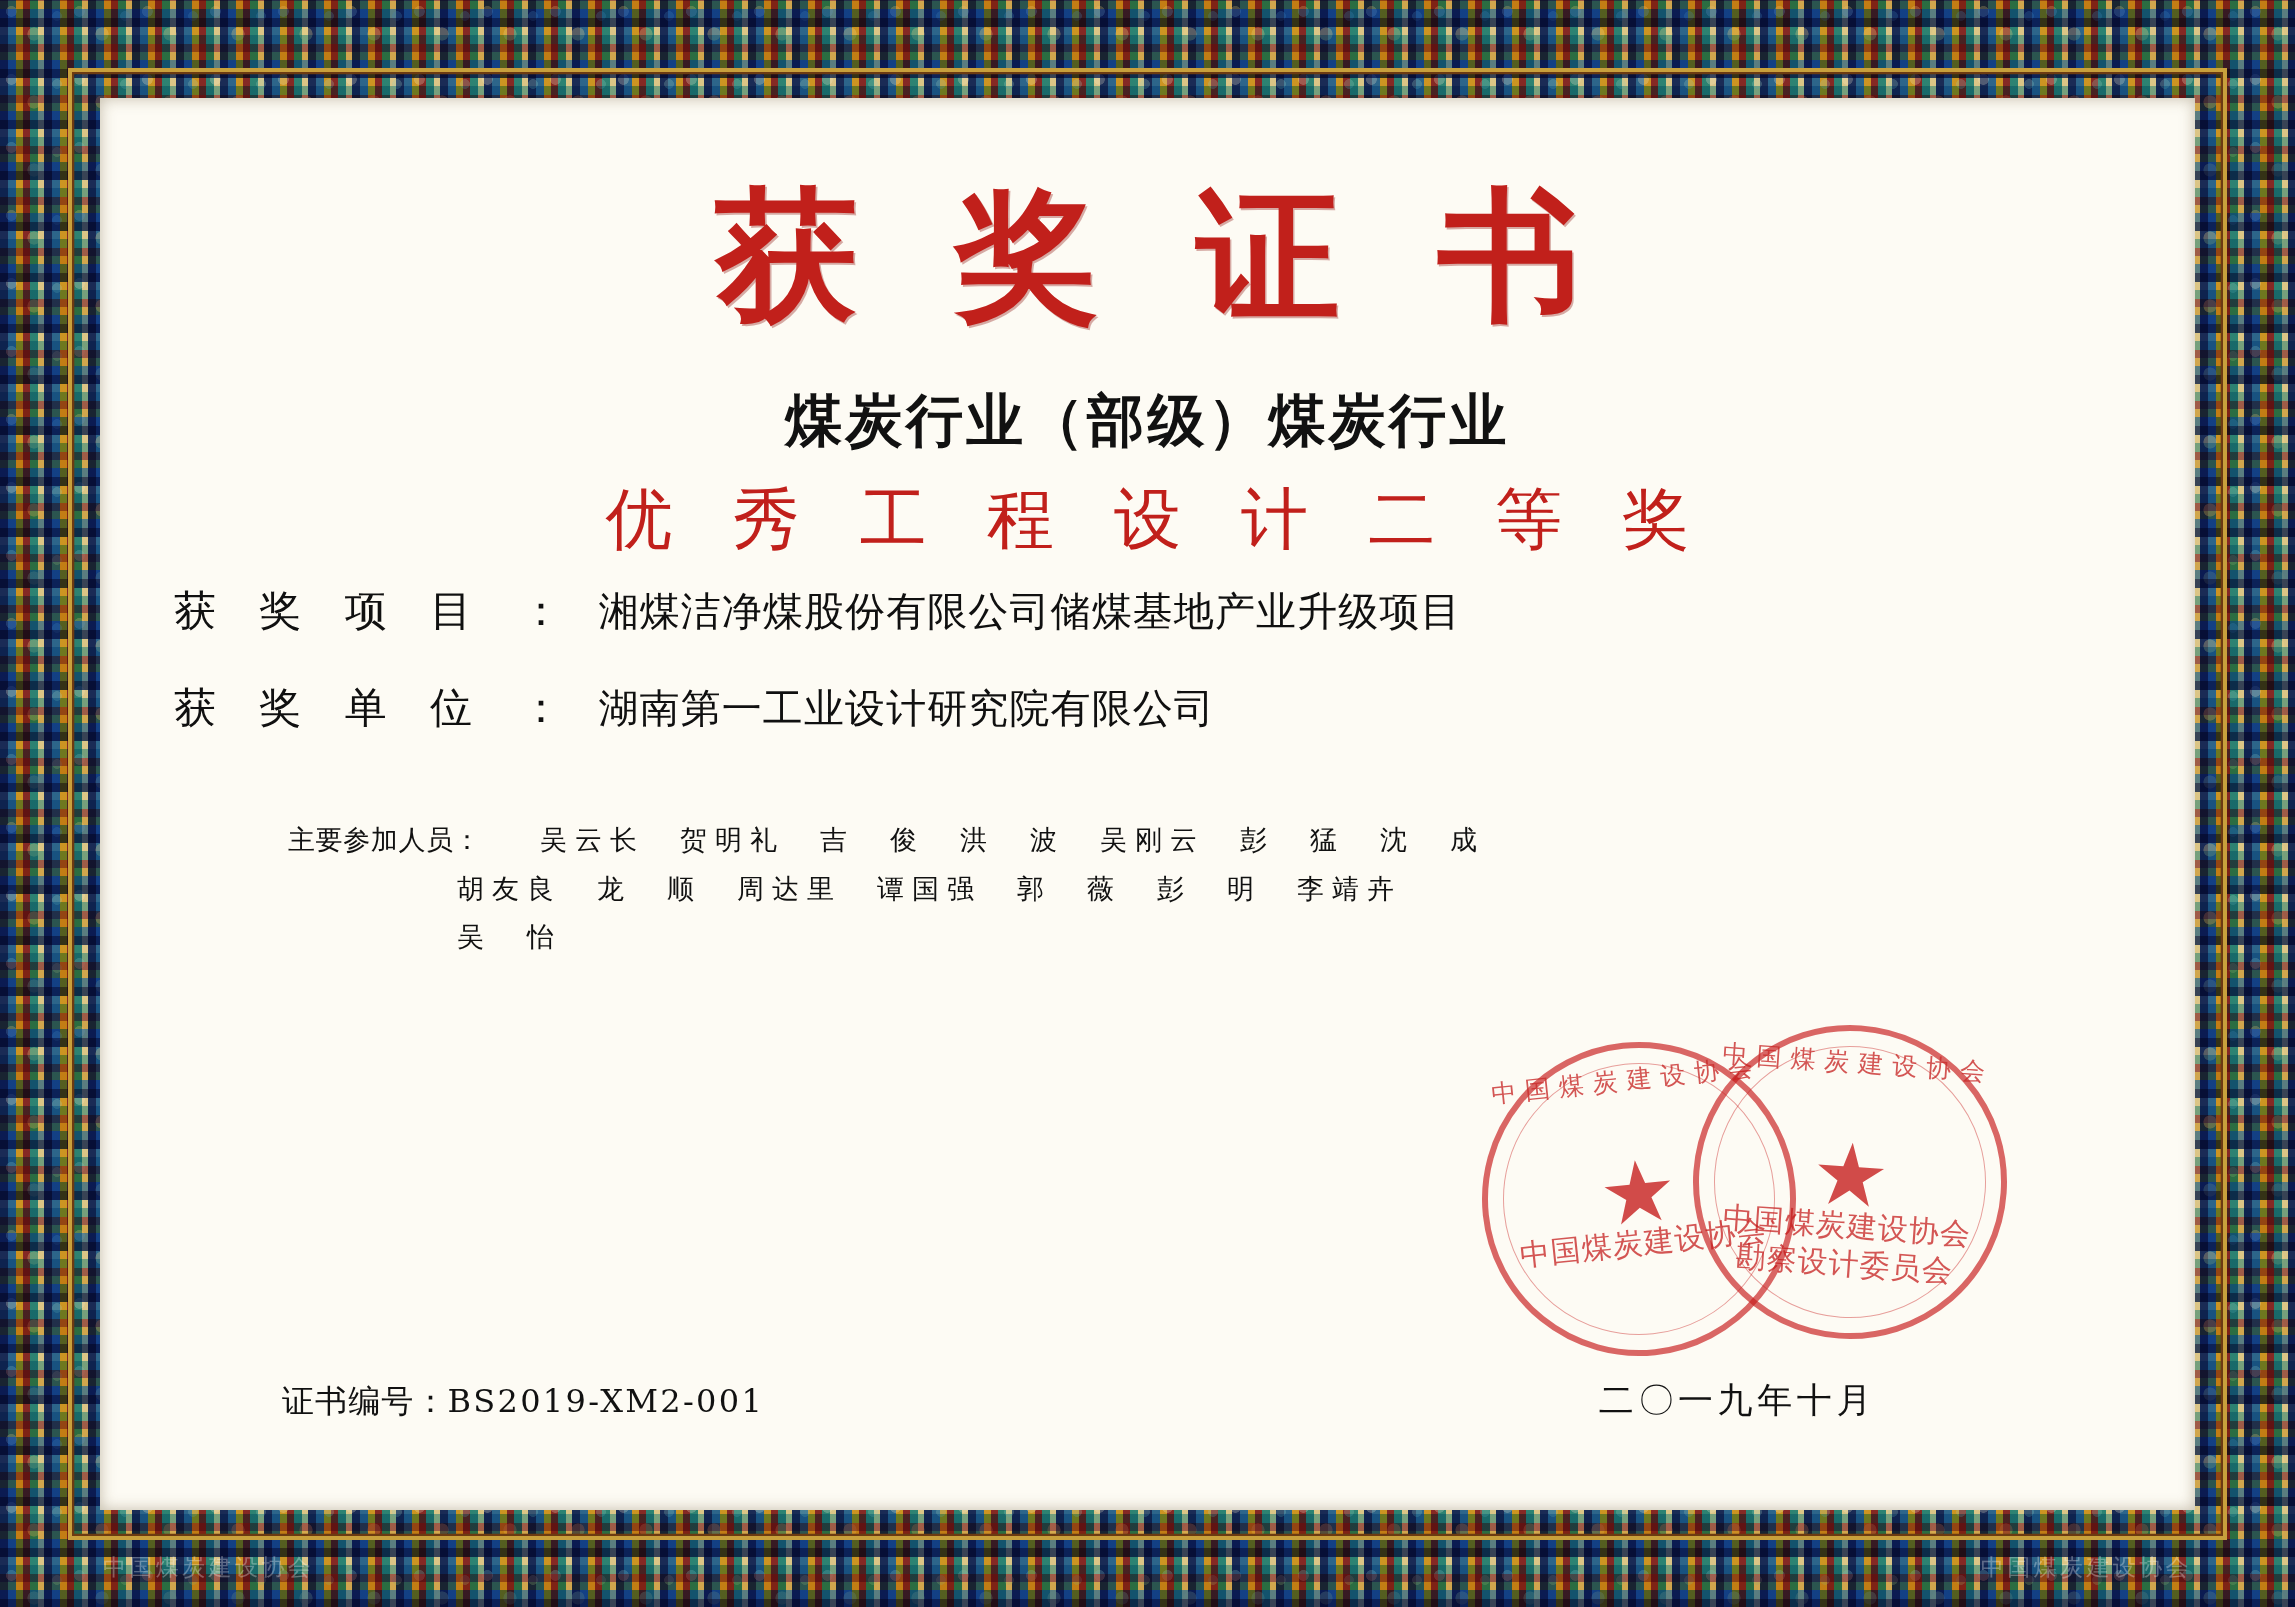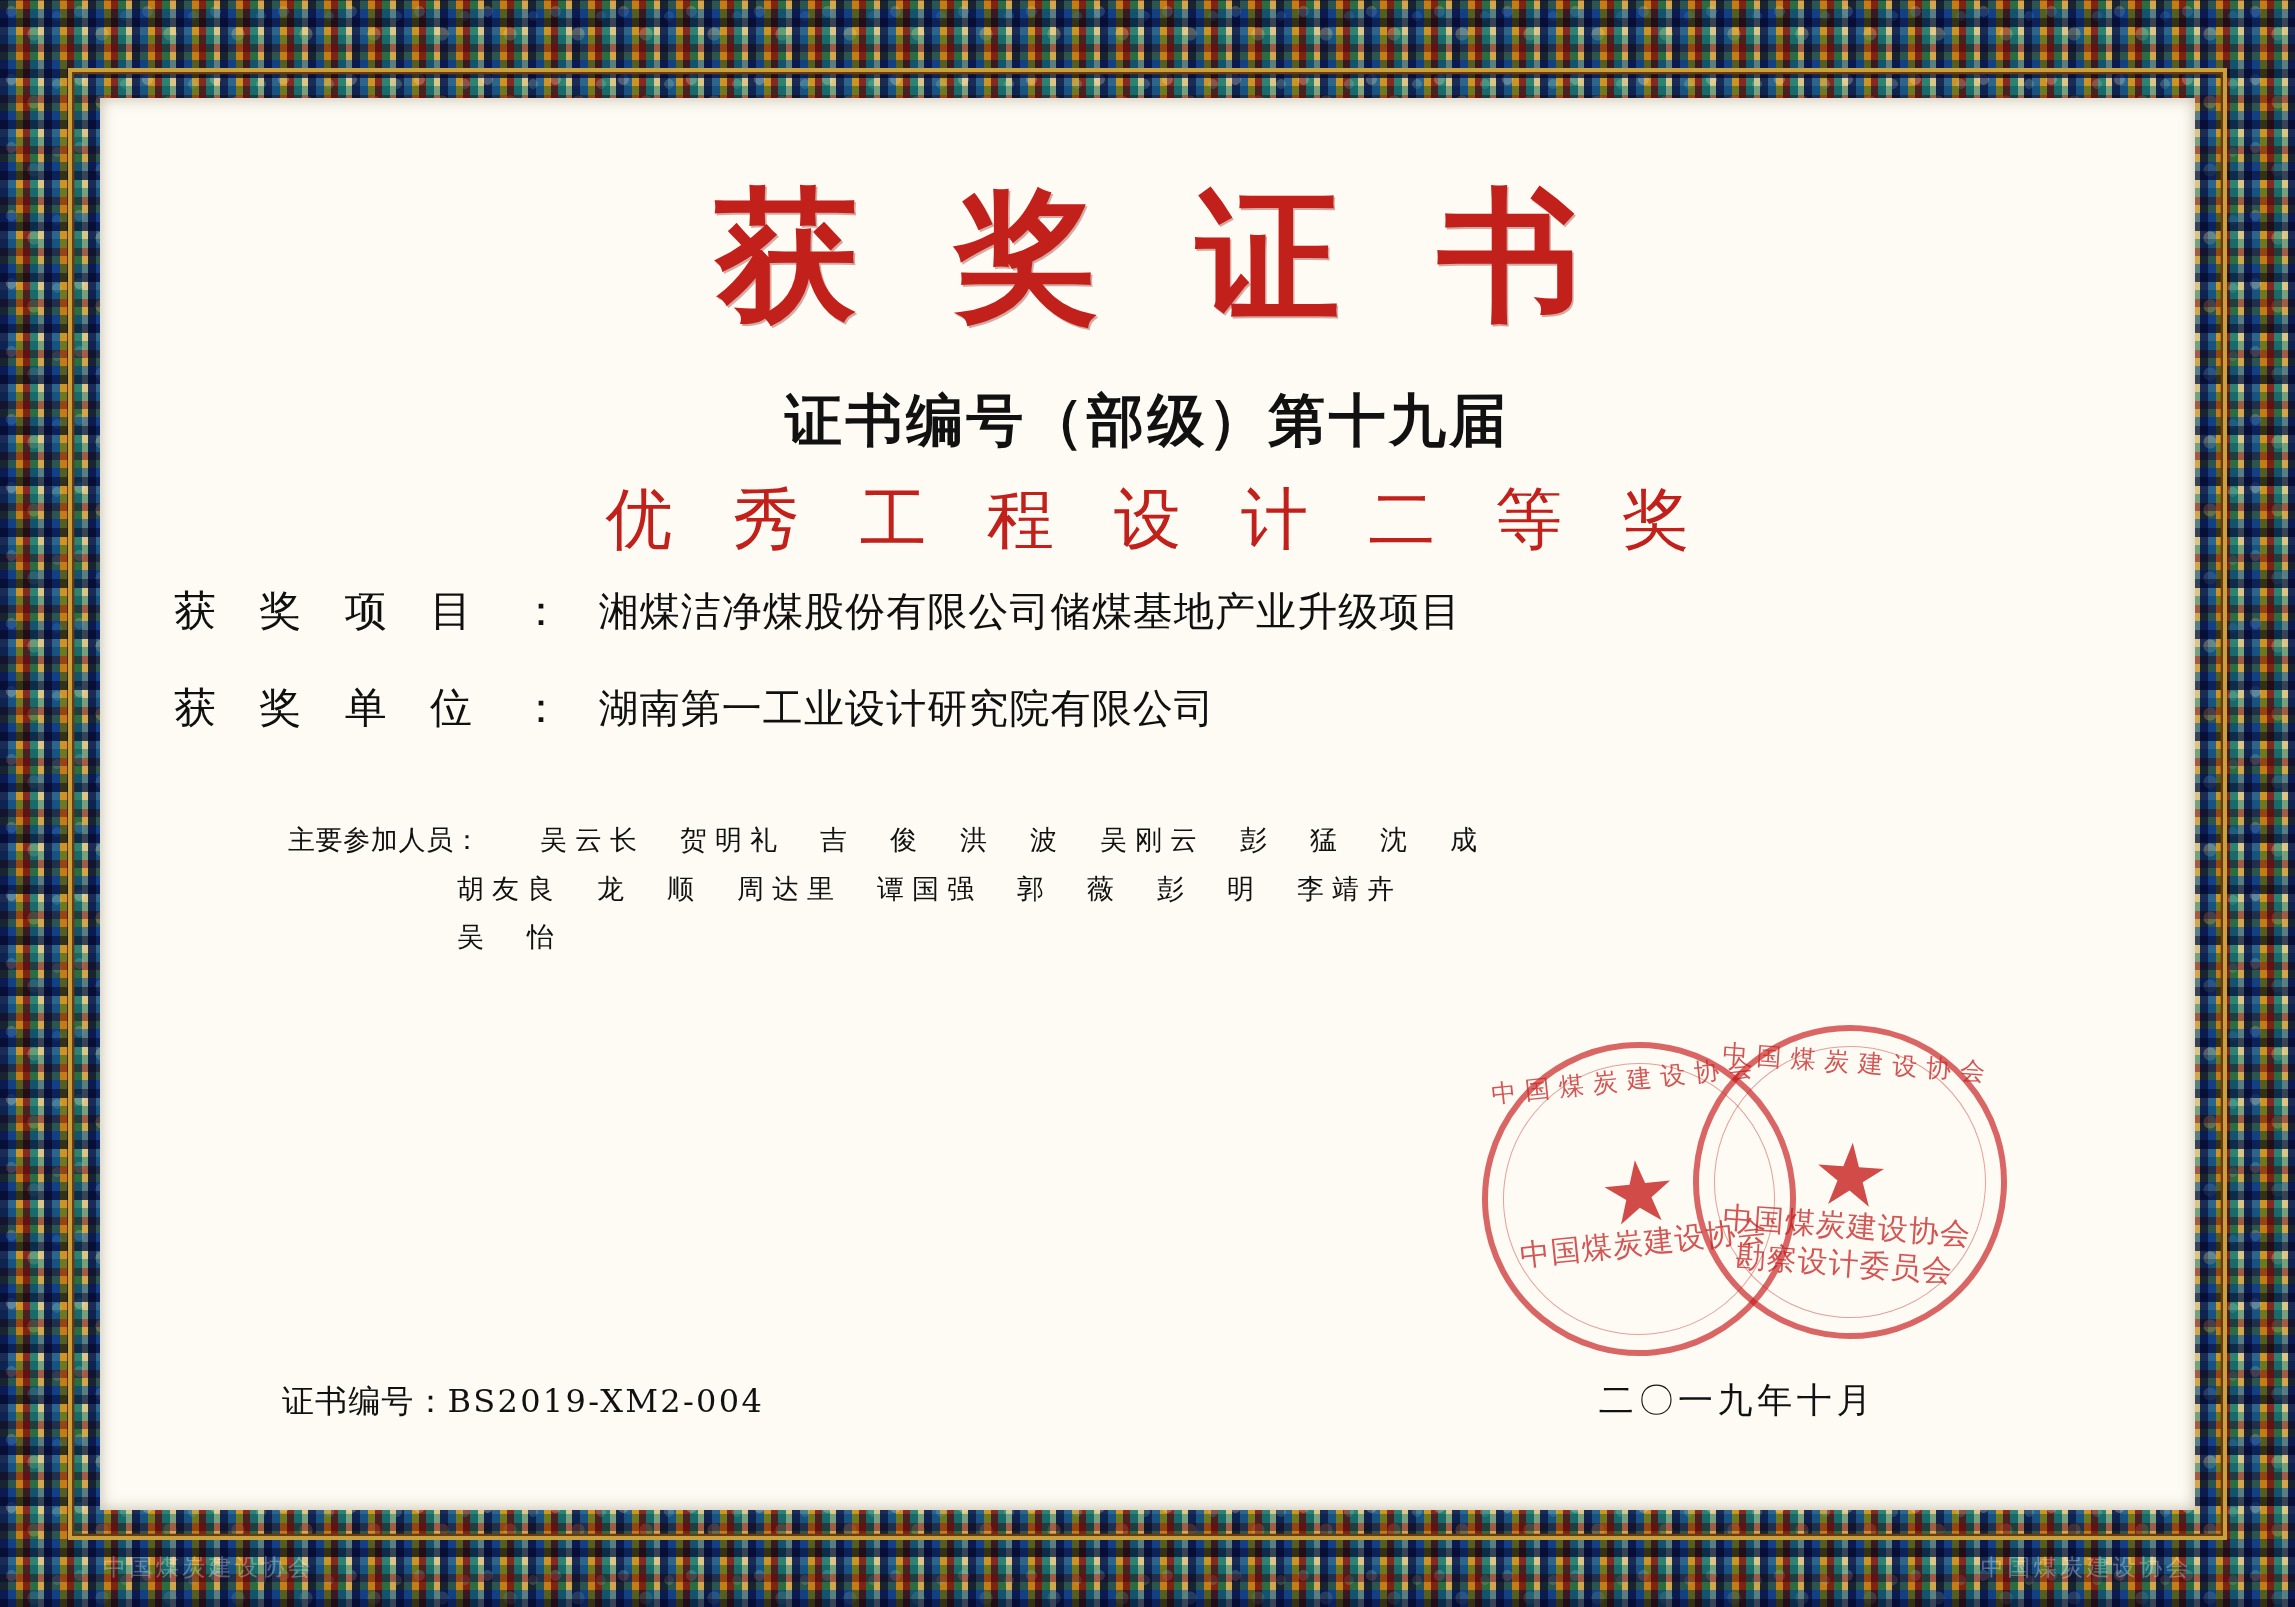--- a/index.html
+++ b/index.html
@@ -269,21 +269,21 @@
     <span>中国煤炭建设协会</span>
   </div>
 
   <div class="border-gold-rule"></div>
   <div class="paper"></div>
 
   <div class="content">
 
     <div class="title">获 奖 证 书</div>
 
-    <div class="subtitle">证书编号（部级）第十九届</div>
+    <div class="subtitle">煤炭行业（部级）煤炭行业</div>
 
     <div class="award-line">优 秀 工 程 设 计 二 等 奖</div>
 
     <div class="field field-project">
       <span class="field-label">获 奖 项 目</span>
       <span class="field-colon">：</span>
       <span class="field-value">湘煤洁净煤股份有限公司储煤基地产业升级项目</span>
     </div>
 
     <div class="field field-unit">
@@ -299,21 +299,21 @@
       </div>
       <div class="members-row members-indent">
         <span class="members-names">胡友良　龙　顺　周达里　谭国强　郭　薇　彭　明　李靖卉</span>
       </div>
       <div class="members-row members-indent">
         <span class="members-names">吴　怡</span>
       </div>
     </div>
 
     <div class="cert-no">
-      <span>证书编号：</span><span class="cert-no-value">BS2019-XM2-004</span>
+      <span>证书编号：</span><span class="cert-no-value">BS2019-XM2-001</span>
     </div>
 
     <div class="date">二〇一九年十月</div>
 
     <div class="seal seal-a">
       <div class="seal-ring"></div>
       <div class="seal-arc">中国煤炭建设协会</div>
       <div class="seal-star">★</div>
       <div class="seal-line1">中国煤炭建设协会</div>
       <div class="seal-line2"></div>

